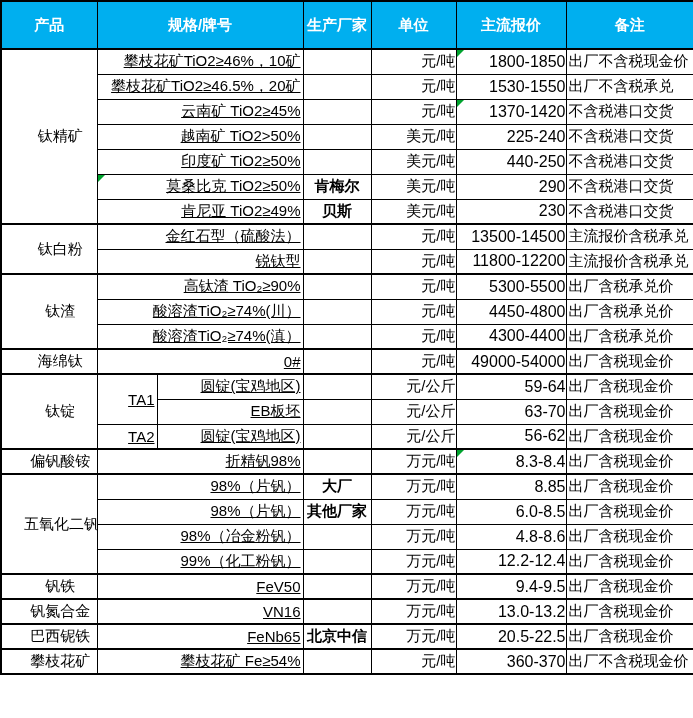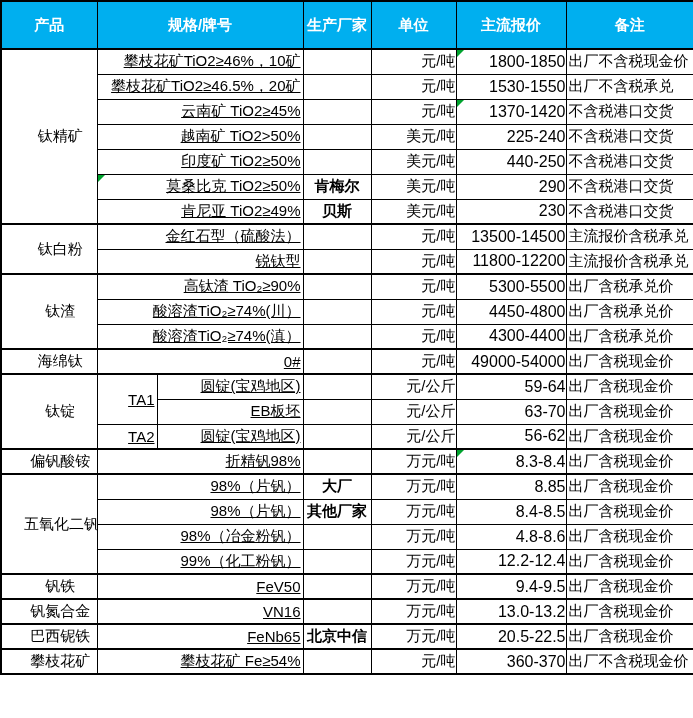--- a/index.html
+++ b/index.html
@@ -214,21 +214,21 @@
         <td class="c-spec" colspan="2"><span>98%（片钒）</span></td>
         <td class="c-mfr"><span>大厂</span></td>
         <td class="c-unit"><span>万元/吨</span></td>
         <td class="c-price"><span>8.85</span></td>
         <td class="c-note"><span>出厂含税现金价</span></td>
       </tr>
       <tr>
         <td class="c-spec" colspan="2"><span>98%（片钒）</span></td>
         <td class="c-mfr"><span>其他厂家</span></td>
         <td class="c-unit"><span>万元/吨</span></td>
-        <td class="c-price"><span>8.4-8.5</span></td>
+        <td class="c-price"><span>6.0-8.5</span></td>
         <td class="c-note"><span>出厂含税现金价</span></td>
       </tr>
       <tr>
         <td class="c-spec" colspan="2"><span>98%（冶金粉钒）</span></td>
         <td class="c-mfr"><span></span></td>
         <td class="c-unit"><span>万元/吨</span></td>
         <td class="c-price"><span>4.8-8.6</span></td>
         <td class="c-note"><span>出厂含税现金价</span></td>
       </tr>
       <tr>

